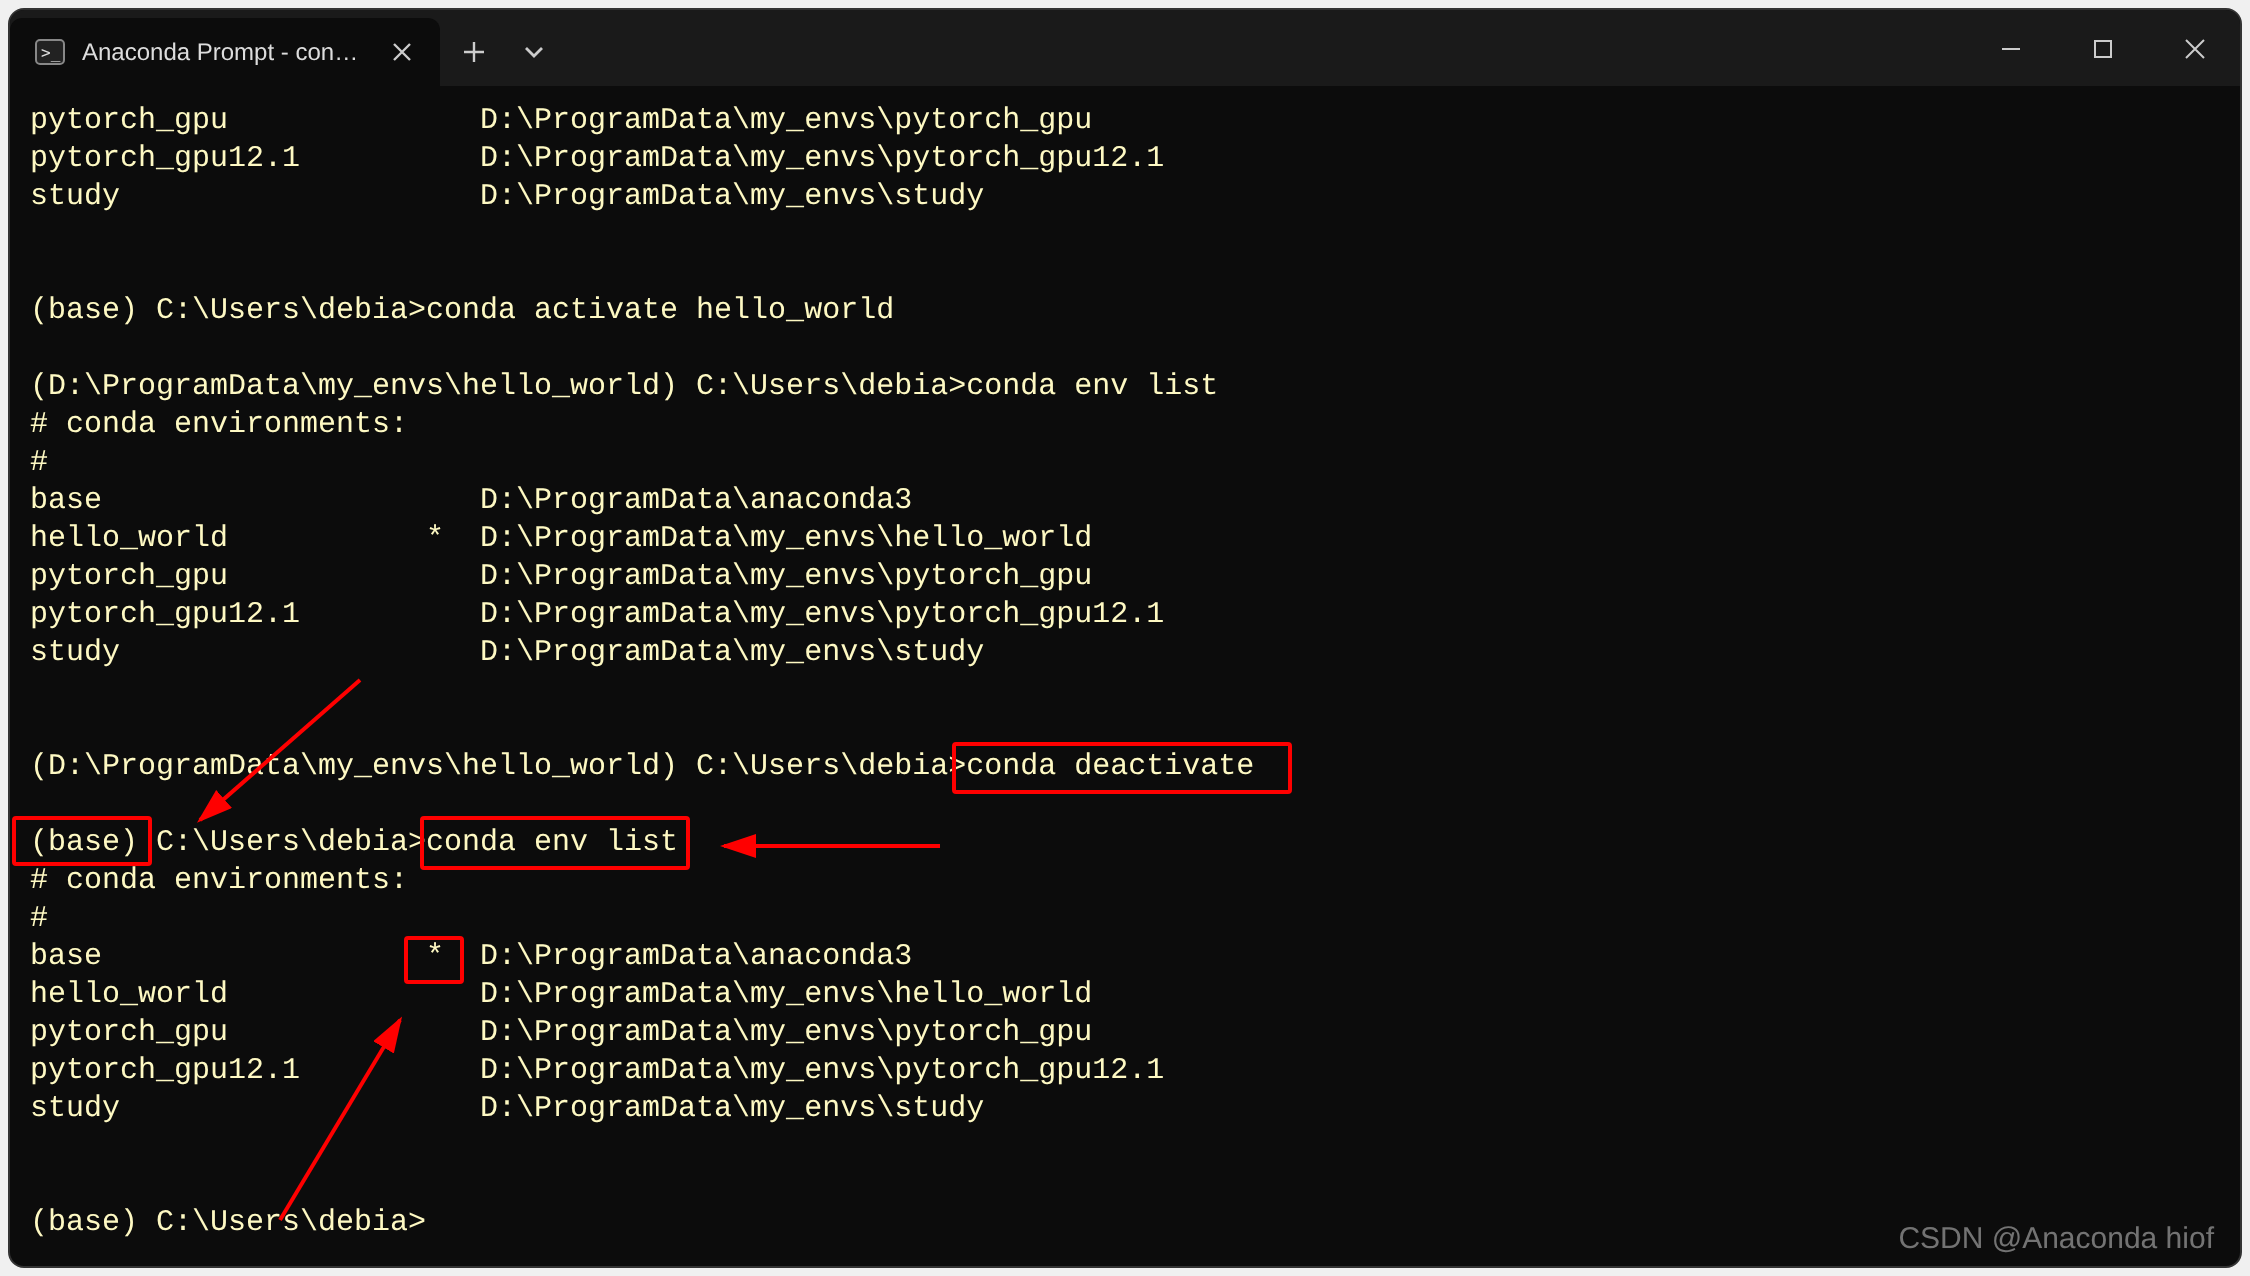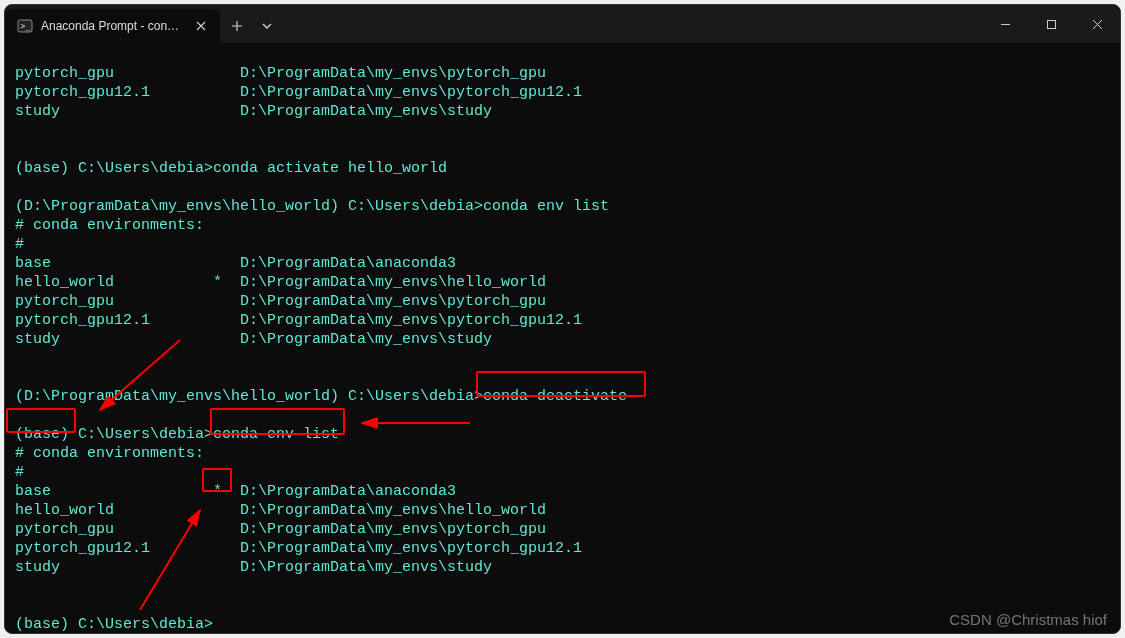--- a/index.html
+++ b/index.html
@@ -75,22 +75,22 @@
     .win-controls {
       display: flex;
     }
     .win-btn {
       width: 46px;
       display: flex; align-items: center; justify-content: center;
       color: #ccc;
     }
     .terminal {
       flex: 1;
-      padding: 21px 10px;
-      color: #5eead4;
+      padding: 8px 10px;
+      color: #fef9c3;
       font-size: 15px;
       line-height: 19px;
       white-space: pre;
       overflow: hidden;
       position: relative;
     }
     .terminal .line { display: block; }
     .annot {
       position: absolute;
       pointer-events: none;
@@ -176,13 +176,13 @@
         <line x1="470" y1="423" x2="362" y2="423" marker-end="url(#ah)"></line>
         <line x1="140" y1="610" x2="200" y2="510" marker-end="url(#ah)"></line>
       </g>
   </svg>
 <div class="redbox" style="left: 476px; top: 371px; width: 170px; height: 26px;"></div>
     <div class="redbox" style="left: 6px; top: 408px; width: 70px; height: 25px;"></div>
     <div class="redbox" style="left: 210px; top: 408px; width: 135px; height: 27px;"></div>
     <div class="redbox" style="left: 202px; top: 468px; width: 30px; height: 24px;"></div>
   </div>
 
-<div class="watermark">CSDN @Christmas hiof</div>
+<div class="watermark">CSDN @Anaconda hiof</div>
 
 </body></html>

